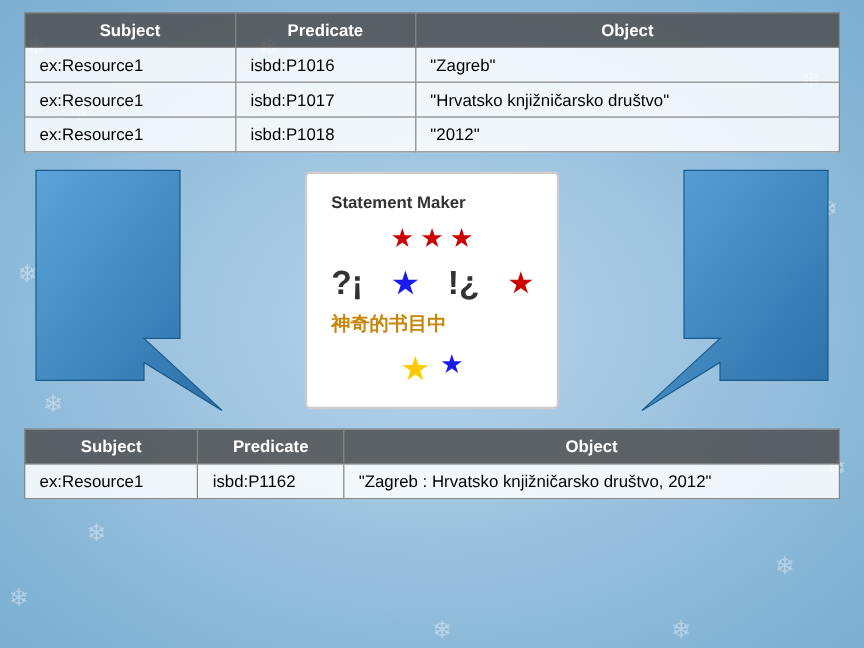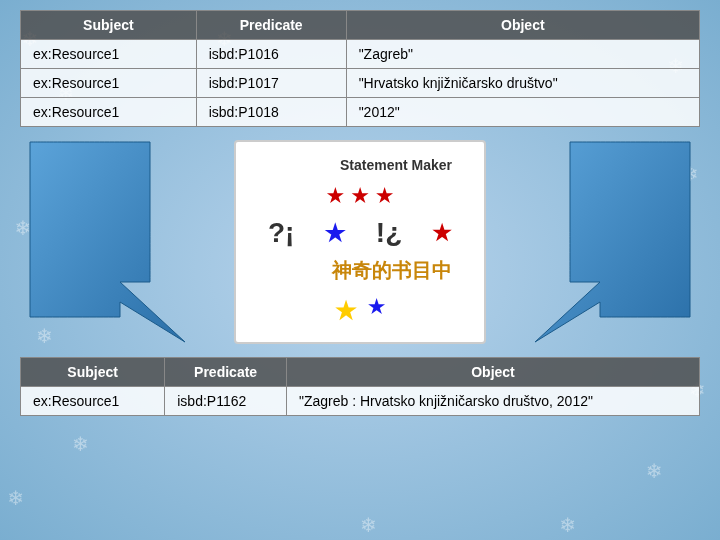--- a/index.html
+++ b/index.html
@@ -71,35 +71,35 @@
       height: 220px;
     }
 
     
     .statement-maker {
       position: relative;
       z-index: 10;
       background: white;
       border: 2px solid #ccc;
       border-radius: 4px;
-      padding: 15px 32px;
-      text-align: right;
-      width: 252px;
+      padding: 15px 20px;
+      text-align: left;
+      width: 212px;
       min-height: 160px;
     }
 
     .statement-maker-title {
       font-size: 14px;
       font-weight: bold;
       color: #333;
       margin-bottom: 10px;
     }
 
     .statement-maker-chinese {
-      font-size: 20px;
+      font-size: 16px;
       color: #c8860a;
       font-weight: bold;
       margin-top: 5px;
     }
 
     
     .bottom-table {
       width: 100%;
       border-collapse: collapse;
     }

